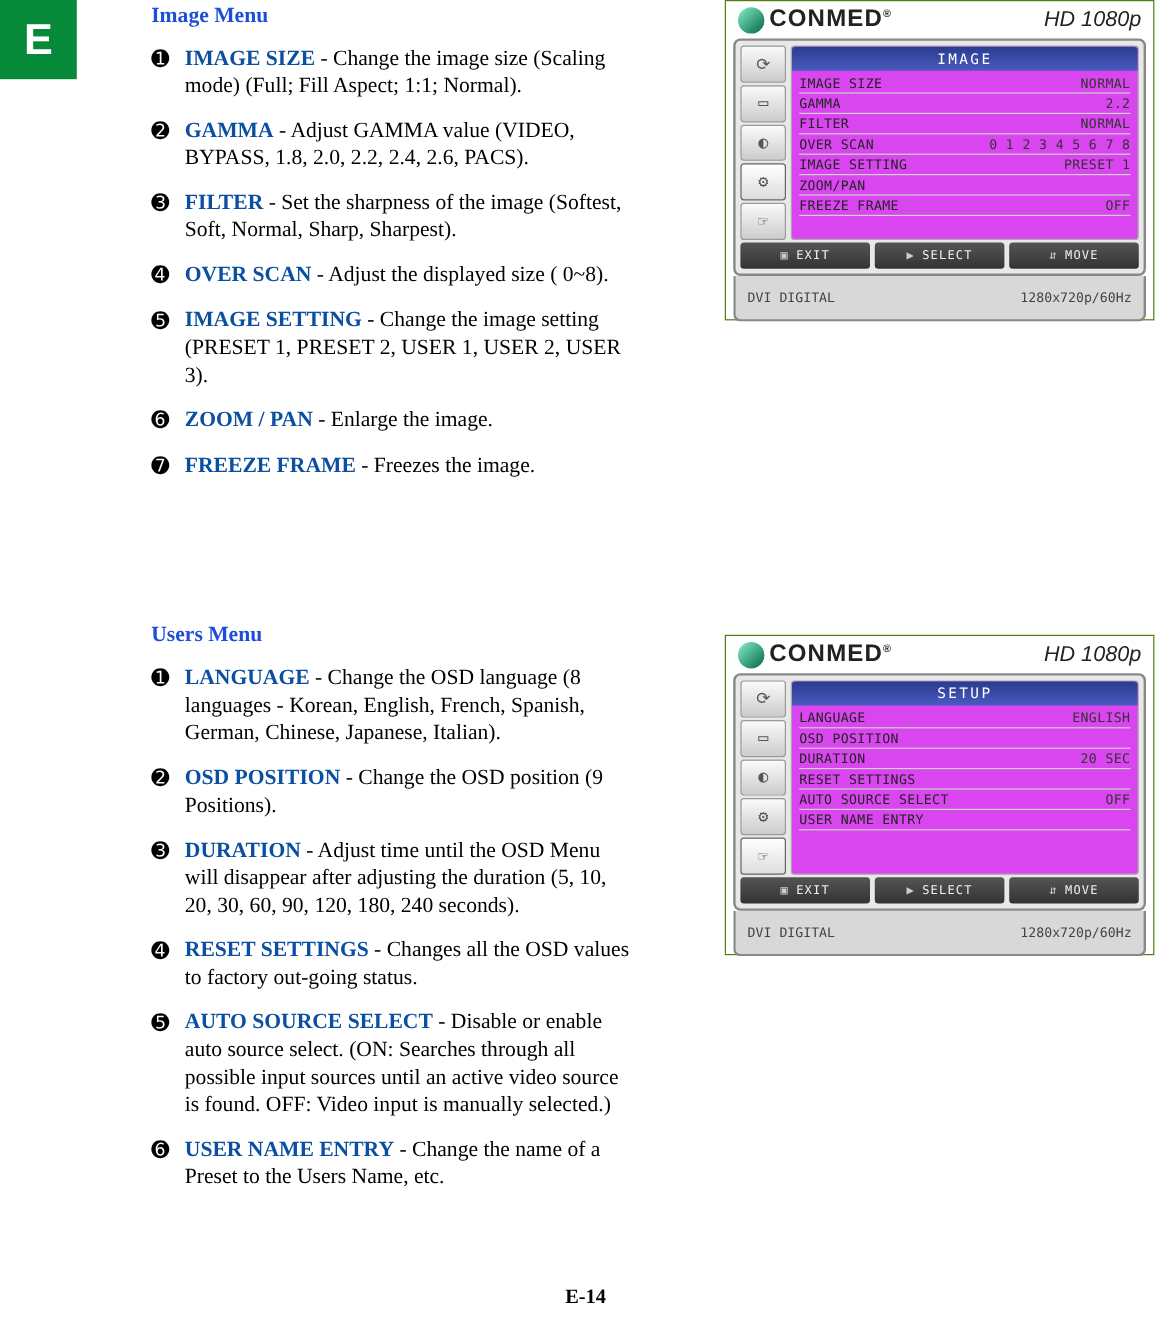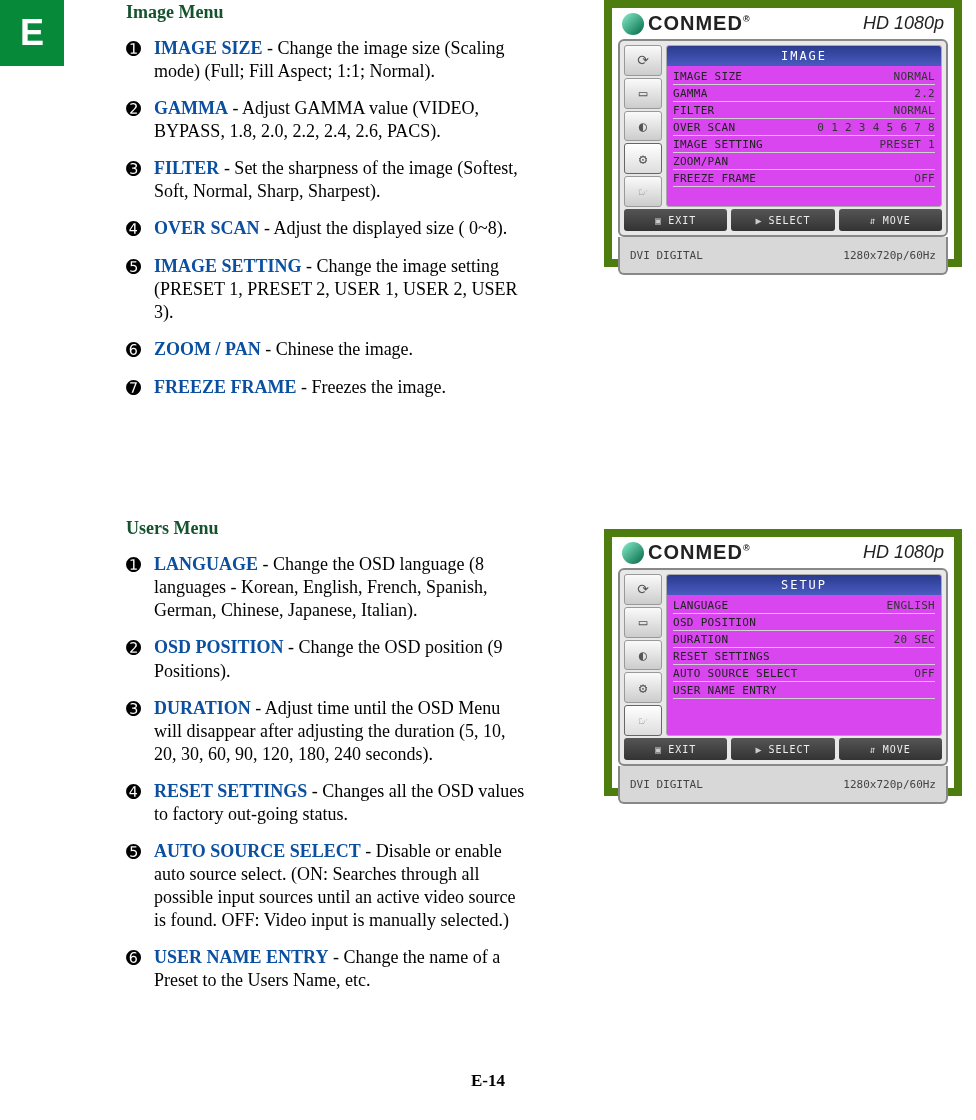--- a/index.html
+++ b/index.html
@@ -27,21 +27,21 @@
     align-items: center;
     justify-content: center;
   }
   .page {
     position: absolute;
     left: 126px;
     top: -2px;
     width: 830px;
   }
   .section-title {
-    color: #14532d;
+    color: #1d4ed8;
     font-weight: bold;
     font-size: 18px;
     margin-bottom: 14px;
     margin-top: 4px;
   }
   .list { list-style: none; padding-left: 0; width: 400px; }
   .item { display: flex; align-items: flex-start; margin-bottom: 14px; line-height: 1.28; }
   .num {
     font-family: Arial, Helvetica, sans-serif;
     font-size: 18px;
@@ -60,21 +60,21 @@
     bottom: 29px;
     text-align: center;
     font-weight: bold;
     font-size: 17px;
   }
 
   
   .osd {
     position: absolute;
     width: 358px;
-    border: 8px solid #4d7c0f;
+    border: 1px solid #4d7c0f;
     background: #fff;
     font-family: "Lucida Console", Monaco, monospace;
     font-size: 12px;
     color: #222;
   }
   .osd1 { left: 604px; top: 0px; height: 267px; }
   .osd2 { left: 604px; top: 529px; height: 267px; }
   .osd-logo {
     display: flex; align-items: center; justify-content: space-between;
     padding: 4px 10px 2px 10px;
@@ -171,21 +171,21 @@
       <li class="item">
         <span class="num">➍</span>
         <span class="txt"><span class="term">OVER SCAN</span><span> - Adjust the displayed size ( 0~8).</span></span>
       </li>
       <li class="item">
         <span class="num">➎</span>
         <span class="txt"><span class="term">IMAGE SETTING</span><span> - Change the image setting (PRESET 1, PRESET 2, USER 1, USER 2, USER 3).</span></span>
       </li>
       <li class="item">
         <span class="num">➏</span>
-        <span class="txt"><span class="term">ZOOM / PAN</span><span> - Chinese the image.</span></span>
+        <span class="txt"><span class="term">ZOOM / PAN</span><span> - Enlarge the image.</span></span>
       </li>
       <li class="item">
         <span class="num">➐</span>
         <span class="txt"><span class="term">FREEZE FRAME</span><span> - Freezes the image.</span></span>
       </li>
     </ul>
 
   <div class="section2">
     <div class="section-title">Users Menu</div>
     <ul class="list" id="list-1">

